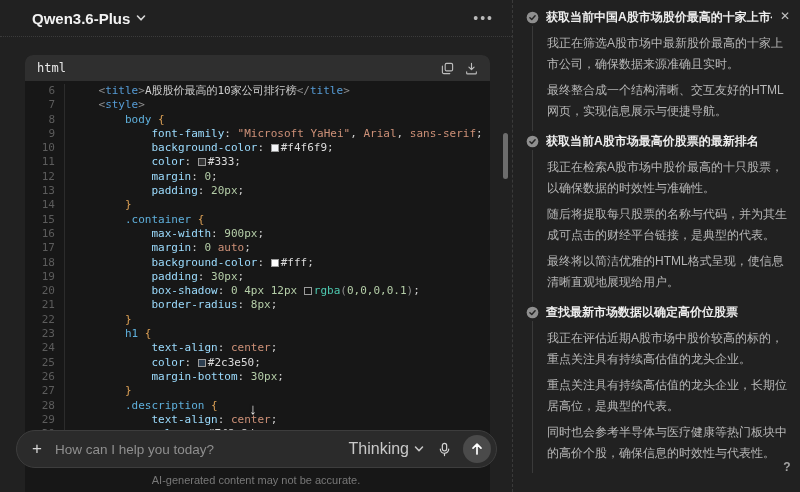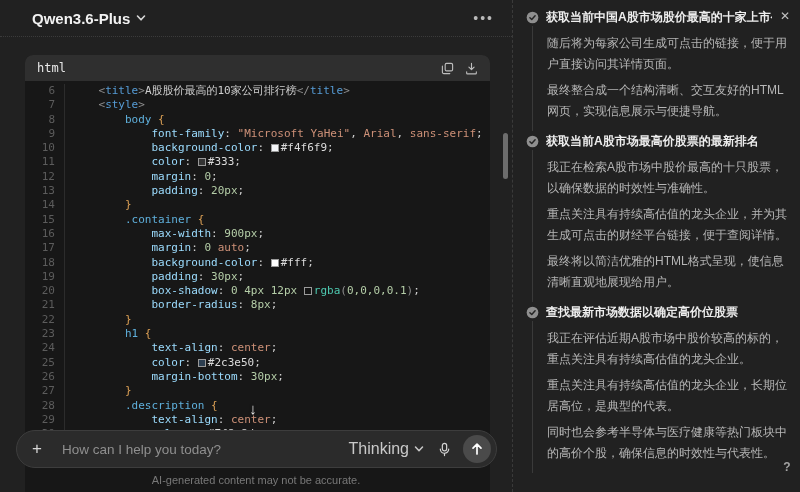--- a/index.html
+++ b/index.html
@@ -65,21 +65,21 @@
   .composer {
     position:absolute; left:16px; top:430px; width:481px; height:38px;
     background:#2b2b2b; border:1px solid #3d3d3d; border-radius:19px;
     display:flex; align-items:center; padding:0 5px 0 7px;
   }
   .plus-btn {
     width:26px; height:26px; border-radius:50%; color:#d6d6d6;
     font-size:17px; display:flex; align-items:center; justify-content:center;
     cursor:pointer; flex-shrink:0;
   }
-  .composer-placeholder { flex:1; margin-left:12px; color:#8f8f8f; font-size:13.5px;
+  .composer-placeholder { flex:1; margin-left:5px; color:#8f8f8f; font-size:13.5px;
     white-space:nowrap; overflow:hidden; cursor:text; }
   .thinking-toggle { display:flex; align-items:center; gap:5px; color:#c9c9c9;
     font-size:16px; margin-right:13px; cursor:pointer; flex-shrink:0; }
   .mic-btn { margin-right:11px; cursor:pointer; display:flex; flex-shrink:0; }
   .send-btn {
     width:28px; height:28px; border-radius:50%; background:#4a4a4a;
     display:flex; align-items:center; justify-content:center; cursor:pointer;
     flex-shrink:0;
   }
   .disclaimer {
@@ -180,37 +180,37 @@
             <span class="step-icon">
               <svg width="13" height="13" viewBox="0 0 14 14">
                 <circle cx="7" cy="7" r="6.3" fill="#8f8f8f"></circle>
                 <path d="M4.2 7.2 L6.2 9.1 L9.8 5.2" fill="none" stroke="#242424" stroke-width="1.6" stroke-linecap="round" stroke-linejoin="round"></path>
               </svg>
             </span>
             <span class="step-title">获取当前中国A股市场股价最高的十家上市公司信息</span>
             <span class="step-close">✕</span>
           </div>
           <div class="step-body">
-            <p>随后将为每家公司生成可点击的链接，便于用户直接访问其详情页面。</p>
+            <p>我正在筛选A股市场中最新股价最高的十家上市公司，确保数据来源准确且实时。</p>
             <p>最终整合成一个结构清晰、交互友好的HTML网页，实现信息展示与便捷导航。</p>
           </div>
         </div>
         <div class="step">
           <div class="step-head">
             <span class="step-icon">
               <svg width="13" height="13" viewBox="0 0 14 14">
                 <circle cx="7" cy="7" r="6.3" fill="#8f8f8f"></circle>
                 <path d="M4.2 7.2 L6.2 9.1 L9.8 5.2" fill="none" stroke="#242424" stroke-width="1.6" stroke-linecap="round" stroke-linejoin="round"></path>
               </svg>
             </span>
             <span class="step-title">获取当前A股市场最高价股票的最新排名</span>
           </div>
           <div class="step-body">
             <p>我正在检索A股市场中股价最高的十只股票，以确保数据的时效性与准确性。</p>
-            <p>重点关注具有持续高估值的龙头企业，并为其生成可点击的财经平台链接，便于查阅详情。</p>
+            <p>随后将提取每只股票的名称与代码，并为其生成可点击的财经平台链接，是典型的代表。</p>
             <p>最终将以简洁优雅的HTML格式呈现，使信息清晰直观地展现给用户。</p>
           </div>
         </div>
         <div class="step">
           <div class="step-head">
             <span class="step-icon">
               <svg width="13" height="13" viewBox="0 0 14 14">
                 <circle cx="7" cy="7" r="6.3" fill="#8f8f8f"></circle>
                 <path d="M4.2 7.2 L6.2 9.1 L9.8 5.2" fill="none" stroke="#242424" stroke-width="1.6" stroke-linecap="round" stroke-linejoin="round"></path>
               </svg>

